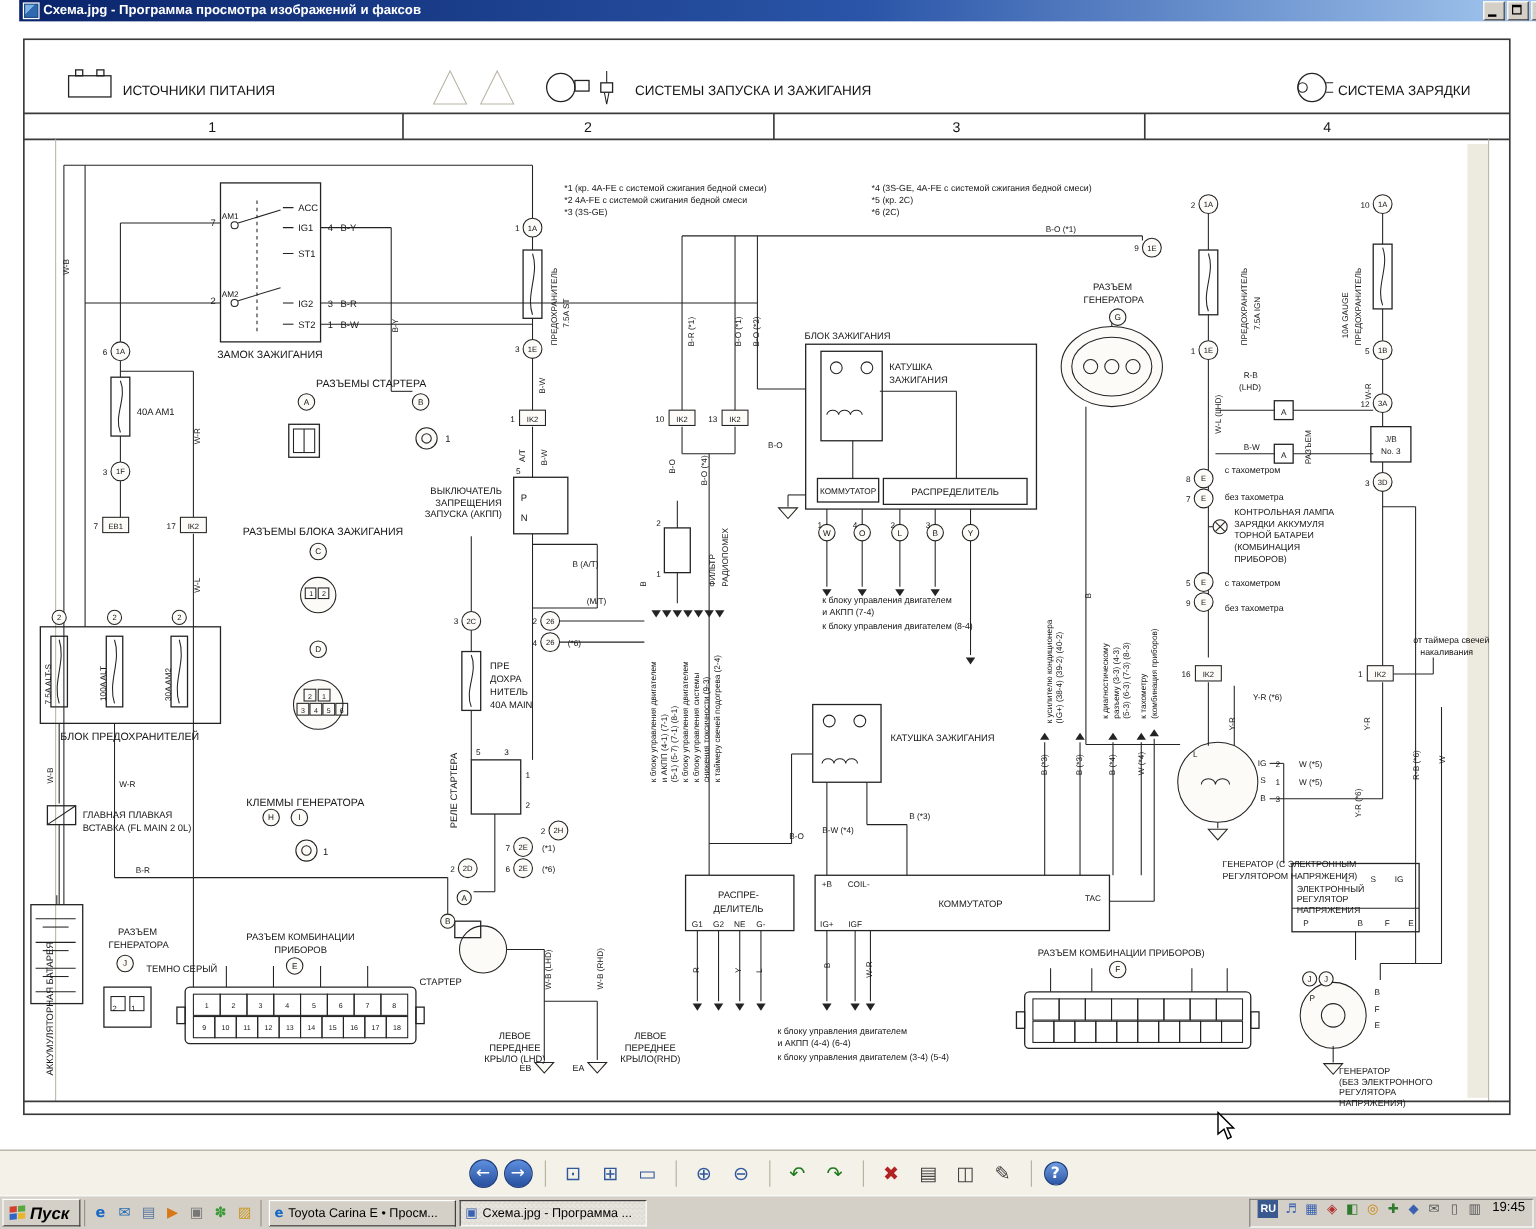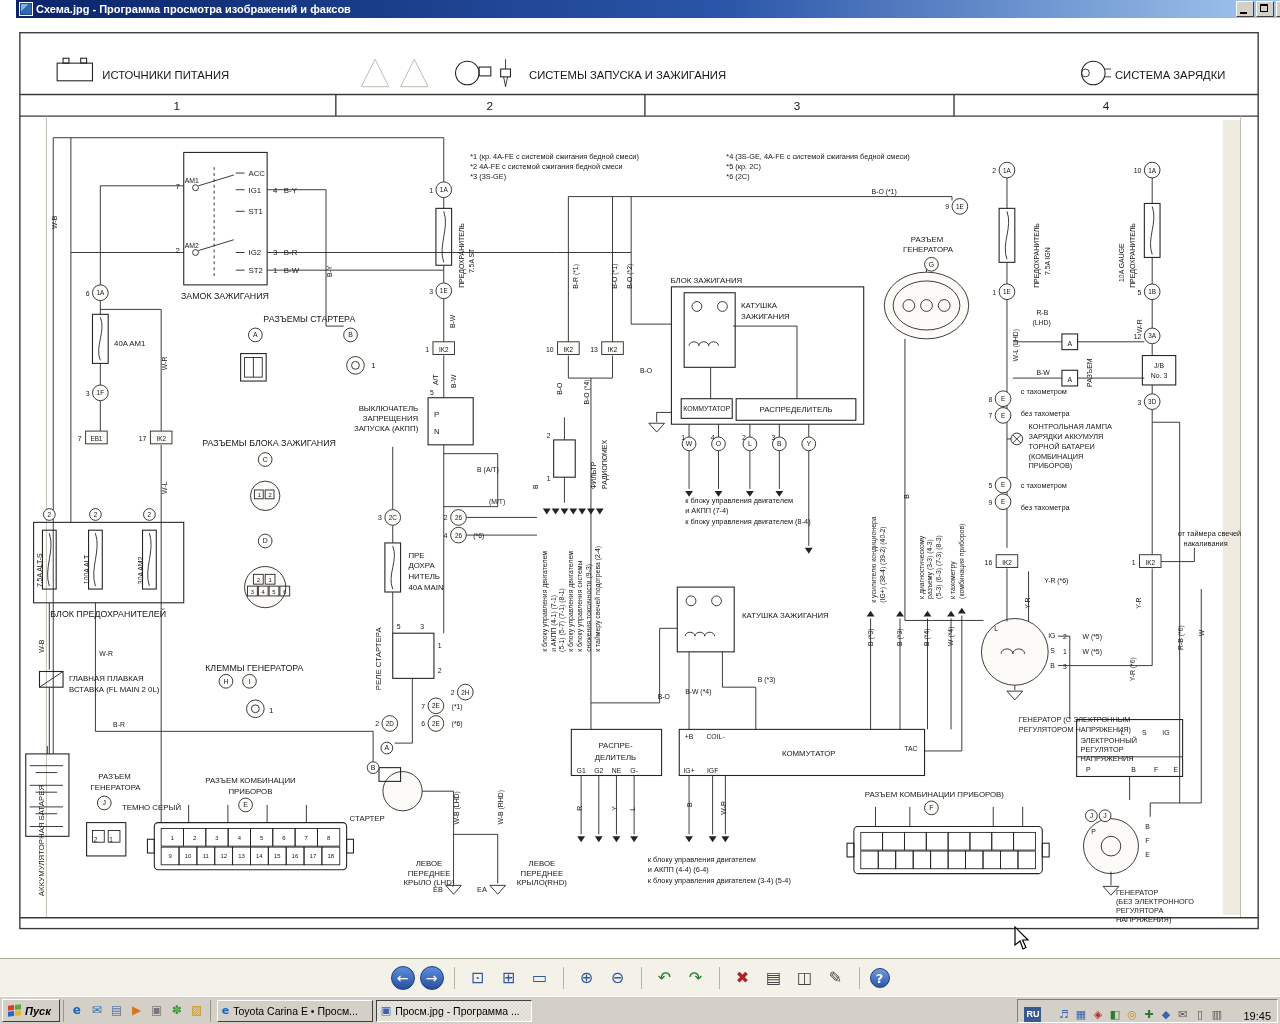--- a/index.html
+++ b/index.html
@@ -40,35 +40,35 @@
   .tb-nav{width:24px;height:24px;border-radius:50%;background:linear-gradient(#5d8ede,#27509e);
     color:#fff !important;font-size:14px;line-height:22px;border:1px solid #1d3c78;}
   .tb-help{width:20px;height:20px;border-radius:50%;background:linear-gradient(#6f9be2,#2d57a5);
     color:#fff !important;font-size:13px;font-weight:bold;line-height:19px;border:1px solid #1d3c78;}
   .tb-sep{width:1px;height:22px;background:#b8b4a2;margin:0 5px;}
   
   .taskbar{position:absolute;left:0;top:996px;width:1280px;height:28px;background:#d4d0c8;
     border-top:1px solid #fff;display:flex;align-items:center;padding:0 2px;box-sizing:border-box;gap:3px;}
   .start{height:23px;display:flex;align-items:center;gap:4px;padding:0 8px 0 5px;background:#d4d0c8;
     border:1px solid;border-color:#fff #404040 #404040 #fff;font-family:"Liberation Sans",sans-serif;
-    font-size:11px;font-weight:bold;font-style:italic;cursor:default;}
+    font-size:14px;font-weight:bold;font-style:italic;cursor:default;}
   .flag{display:grid;grid-template-columns:6px 6px;grid-template-rows:5px 5px;gap:1px;transform:skewY(-6deg);}
   .flag span{display:block;}
   .ql{display:flex;align-items:center;gap:2px;padding:0 4px;border-right:1px solid #9a968c;border-left:1px solid #9a968c;height:22px;}
   .ql-icon{width:18px;height:17px;text-align:center;font-size:12px;line-height:17px;cursor:default;
     font-family:"DejaVu Sans",sans-serif;font-weight:bold;}
   .tasks{display:flex;gap:3px;margin-left:3px;}
   .task-btn{width:156px;height:22px;display:flex;align-items:center;gap:4px;padding:0 4px;background:#d4d0c8;
     border:1px solid;border-color:#fff #404040 #404040 #fff;font-size:10.5px;cursor:default;overflow:hidden;}
   .task-btn.active{border-color:#404040 #fff #fff #404040;
     background:repeating-conic-gradient(#e8e6e0 0 25%,#dedbd3 0 50%) 0 0/4px 4px;}
   .task-ic{font-size:11px;font-family:"DejaVu Sans",sans-serif;font-weight:bold;}
   .task-lb{white-space:nowrap;overflow:hidden;text-overflow:ellipsis;font-family:"Liberation Sans",sans-serif;}
   .spacer{flex:1;}
-  .tray{height:22px;display:flex;align-items:flex-end;gap:15px;padding:0 6px;
+  .tray{height:22px;display:flex;align-items:flex-start;gap:3px;padding:0 6px;
     border:1px solid;border-color:#808080 #fff #fff #808080;}
   .lang{width:17px;height:15px;background:#39598f;color:#fff;font-size:9px;font-weight:bold;
     text-align:center;line-height:15px;cursor:default;}
   .tray-ic{width:15px;height:15px;font-size:11px;line-height:15px;text-align:center;cursor:default;
     font-family:"DejaVu Sans",sans-serif;}
   .clock{font-size:11px;margin-left:4px;font-family:"Liberation Sans",sans-serif;}
 </style>
 </head>
 <body>
 
@@ -881,21 +881,21 @@
         <span class="ql-icon" style="color: rgb(58, 154, 53);">✽</span>
         <span class="ql-icon" style="color: rgb(201, 151, 28);">▨</span>
       </div>
     <div class="tasks" id="tasks">
         <button class="task-btn">
           <span class="task-ic" style="color: rgb(20, 103, 198);">e</span>
           <span class="task-lb">Toyota Carina E • Просм...</span>
         </button>
         <button class="task-btn active">
           <span class="task-ic" style="color: rgb(58, 98, 176);">▣</span>
-          <span class="task-lb">Просм.jpg - Программа ...</span>
+          <span class="task-lb">Схема.jpg - Программа ...</span>
         </button>
       </div>
     <div class="spacer"></div>
     <div class="tray">
       <span class="lang">RU</span>
       <span id="trayicons" style="display:flex;gap:2px;">
           <span class="tray-ic" style="color: rgb(58, 98, 176);">♬</span>
           <span class="tray-ic" style="color: rgb(58, 98, 176);">▦</span>
           <span class="tray-ic" style="color: rgb(178, 48, 48);">◈</span>
           <span class="tray-ic" style="color: rgb(47, 122, 47);">◧</span>

